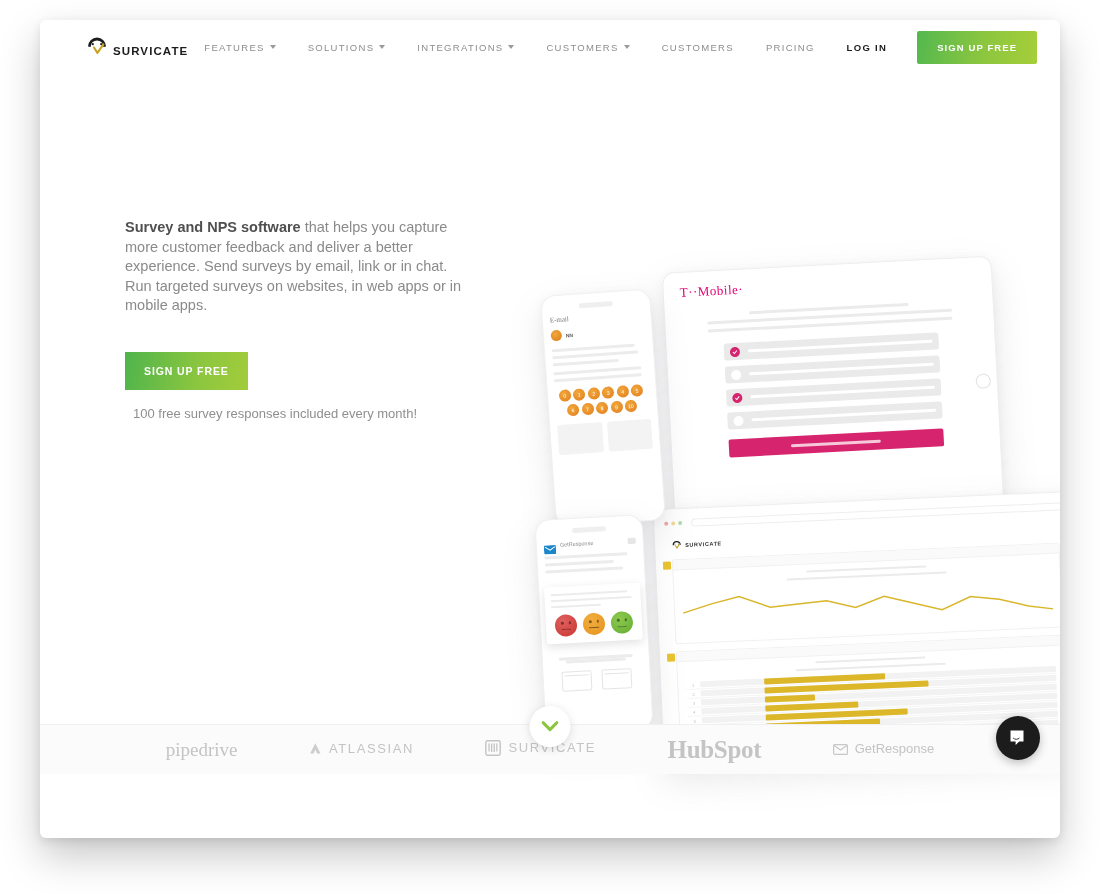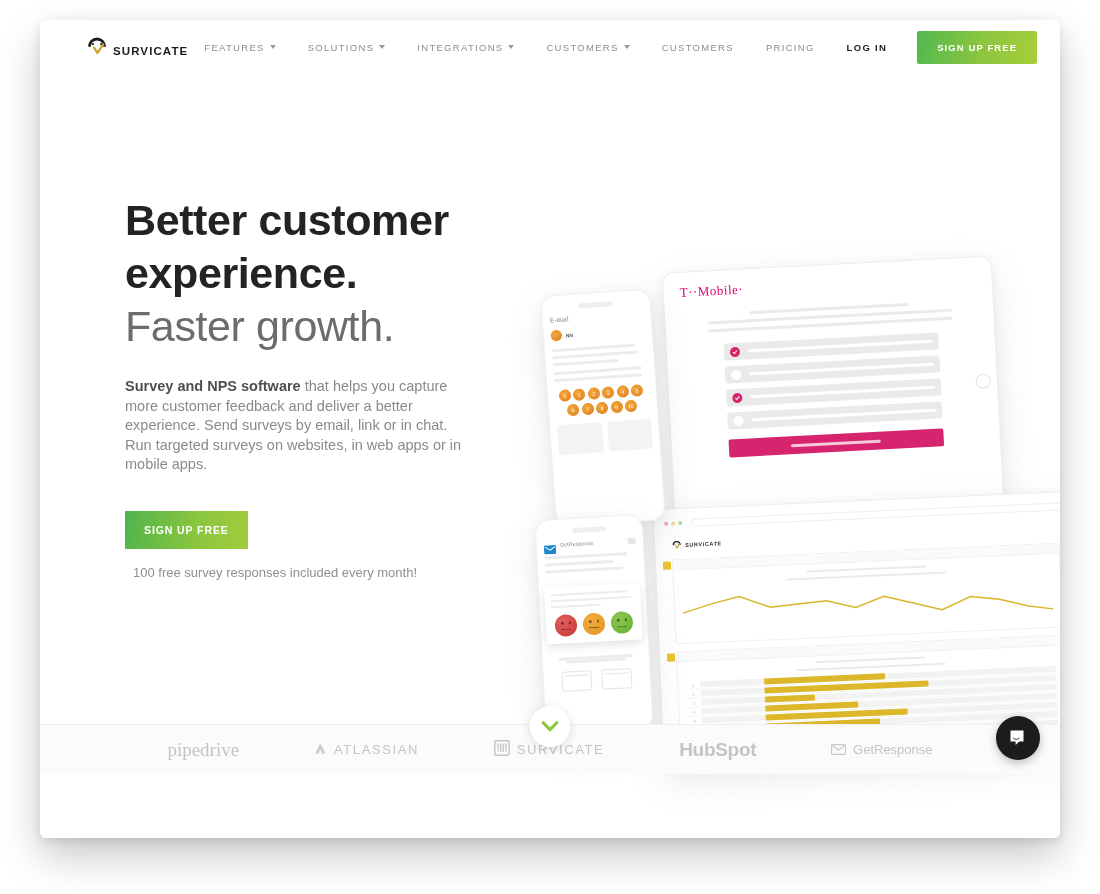--- a/index.html
+++ b/index.html
@@ -284,24 +284,24 @@
     cursor: pointer; z-index: 30;
   }
 
   
   .logo-strip {
     position: absolute; left: 0; right: 0; bottom: 0; height: 50px;
     background: #fbfbfb; border-top: 1px solid #f0f0f0;
     display: flex; align-items: center; justify-content: space-around;
     padding: 0 90px;
   }
-  .client-logo { display: flex; align-items: center; gap: 7px; color: #c4c4c4; }
+  .client-logo { display: flex; gap: 7px; color: #c4c4c4; }
   .client-name { font-size: 13px; letter-spacing: 1.6px; font-weight: normal; }
   .client-name.pipedrive { font-family: "Liberation Serif", serif; font-size: 19px; letter-spacing: 0; font-weight: normal; }
-  .client-name.hubspot { font-size: 19px; letter-spacing: -0.3px; font-weight: bold; }
+  .client-name.hubspot { font-size: 25px; letter-spacing: -0.3px; font-weight: bold; font-family: Liberation Serif, serif; }
   .client-name.getresponse { font-size: 13px; letter-spacing: 0; font-weight: normal; }
 
   
   .intercom {
     position: absolute; right: 20px; bottom: 14px;
     width: 44px; height: 44px; border-radius: 50%;
     background: #1c1c1c;
     display: flex; align-items: center; justify-content: center;
     cursor: pointer; z-index: 40;
     box-shadow: 0 3px 10px rgba(0,0,0,0.25);
@@ -354,24 +354,20 @@
         <a class="nav-link strong" href="#">
           <span>LOG IN</span>
         </a>
         <button class="btn-signup-nav">SIGN UP FREE</button>
       </div>
     </div>
 
     <div class="hero">
 
       <div class="hero-copy">
-        <h1 class="headline">
-          <span>Better customer experience.</span><br>
-          <span class="light">Faster growth.</span>
-        </h1>
 
         <p class="hero-para">
           <b>Survey and NPS software</b><span> that helps you capture more customer feedback and deliver a better experience. Send surveys by email, link or in chat. Run targeted surveys on websites, in web apps or in mobile apps.</span>
         </p>
 
         <div class="signup-form">
           <button class="btn-signup-hero">SIGN UP FREE</button>
         </div>
 
         <div class="form-note">100 free survey responses included every month!</div>

